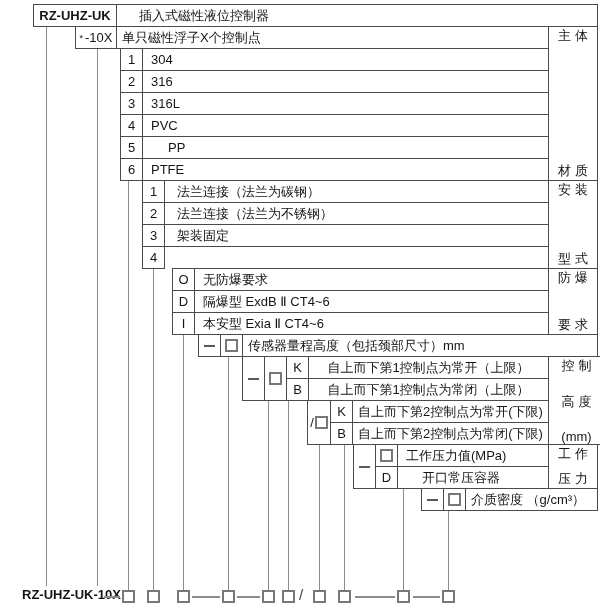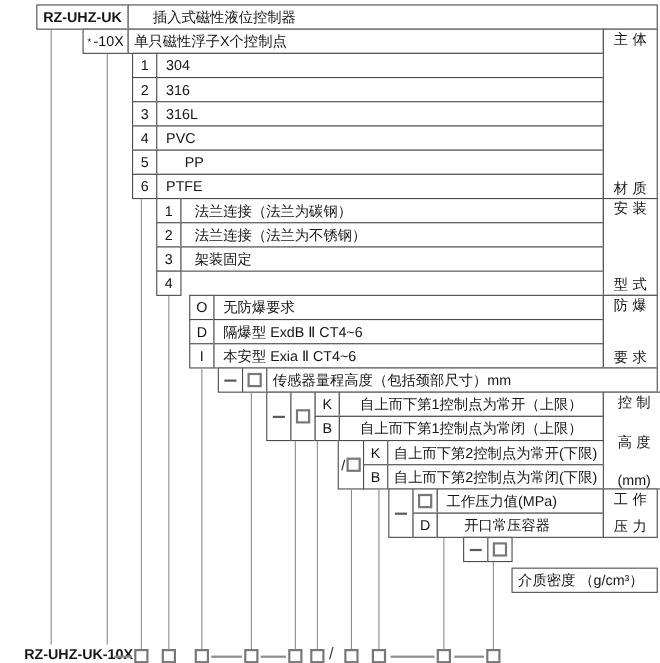--- a/index.html
+++ b/index.html
@@ -199,21 +199,21 @@
     <span class="ls">工作</span>
     <span class="ls">压力</span>
   </div>
 
   <div class="cell cc" style="left:421px;top:488px;width:23px;height:23px;">
       <span class="cdash"></span>
     </div>
   <div class="cell cc" style="left:443px;top:488px;width:23px;height:23px;">
       <span class="sq"></span>
     </div>
-  <div class="cell" style="left:465px;top:488px;width:133px;height:23px;padding-left:5px;margin-top:28px;">
+  <div class="cell" style="left:465px;top:488px;width:133px;height:23px;padding-left:5px;">
       <span>介质密度 （g/cm³）</span>
     </div>
 
   <div class="vline" style="left:46px;top:27px;height:559px;"></div>
   <div class="vline" style="left:97px;top:49px;height:537px;"></div>
   <div class="vline" style="left:128px;top:181px;height:409px;"></div>
   <div class="vline" style="left:153px;top:269px;height:321px;"></div>
   <div class="vline" style="left:183px;top:335px;height:255px;"></div>
   <div class="vline" style="left:228px;top:357px;height:233px;"></div>
   <div class="vline" style="left:268px;top:401px;height:189px;"></div>

